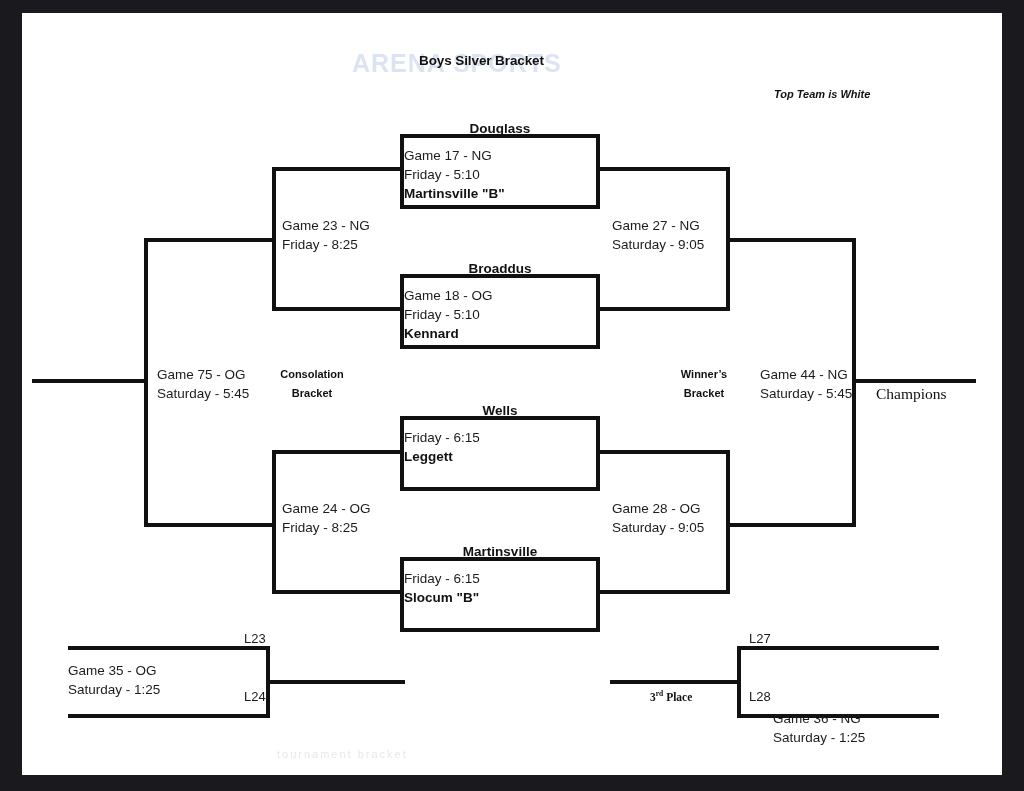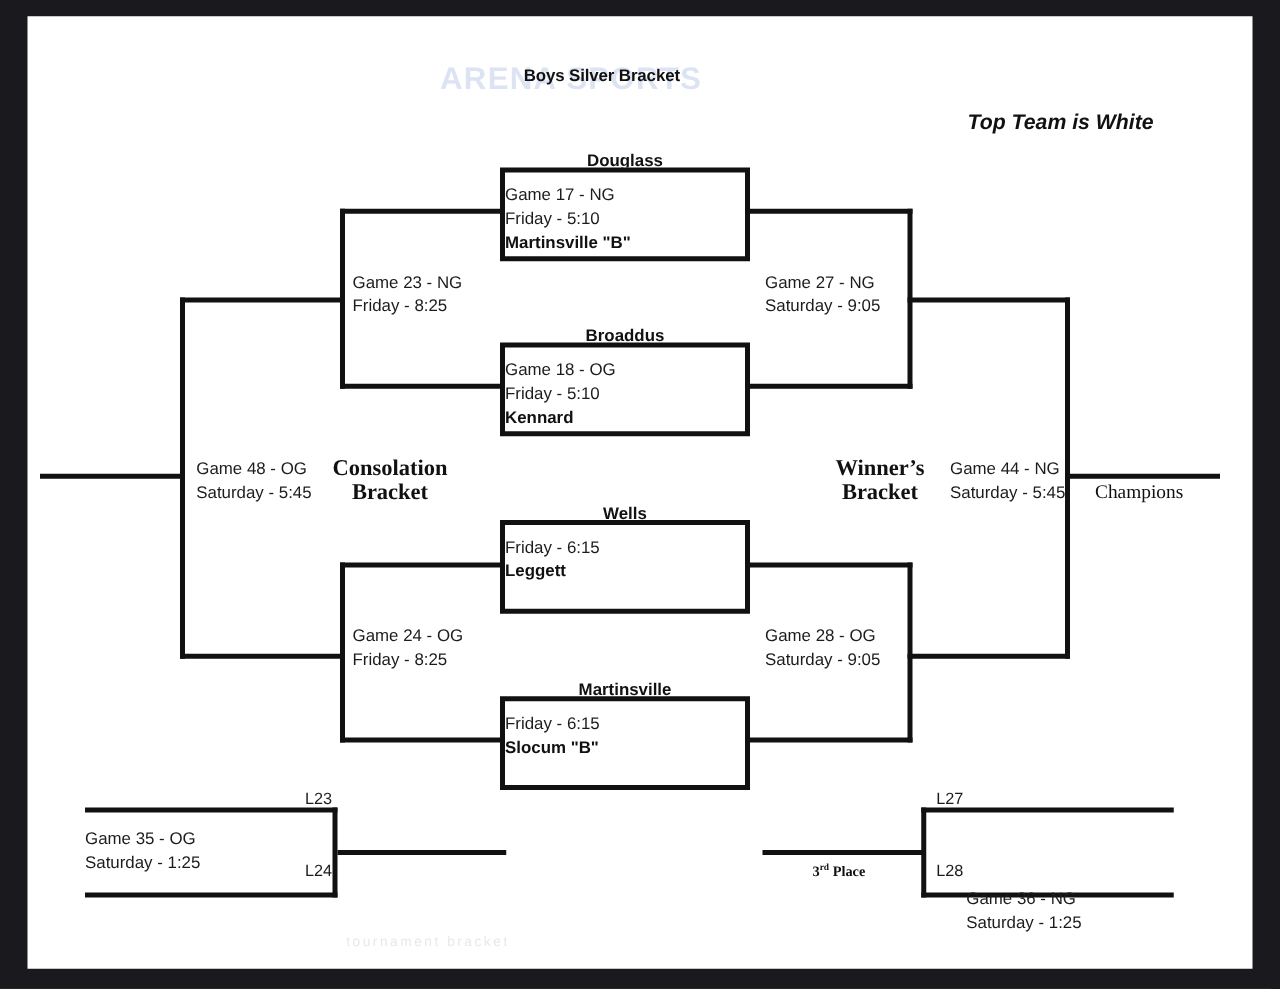--- a/index.html
+++ b/index.html
@@ -26,21 +26,21 @@
 
   
   .title {
     font-size: 13.5px;
     font-weight: bold;
     color: #111;
     letter-spacing: -0.1px;
     white-space: nowrap;
   }
   .note {
-    font-size: 17px;
+    font-size: 11px;
     font-weight: bold;
     font-style: italic;
     color: #111;
     white-space: nowrap;
   }
   .seedname {
     font-size: 13.5px;
     font-weight: bold;
     color: #111;
     white-space: nowrap;
@@ -48,22 +48,22 @@
   }
   .gametxt {
     font-size: 13.5px;
     color: #1c1c1c;
     line-height: 19px;
     text-align: left;
     white-space: nowrap;
   }
   .gametxt .bold { font-weight: bold; color:#111; }
   .serif-lbl {
-    font-family: Liberation Serif, serif;
-    font-size: 18px;
+    font-family: Liberation Sans, sans-serif;
+    font-size: 11px;
     font-weight: bold;
     color: #111;
     line-height: 19px;
     text-align: center;
     white-space: nowrap;
   }
   .champ {
     font-family: "Liberation Serif", serif;
     font-size: 15.5px;
     color: #111;
@@ -179,21 +179,21 @@
     <div>Game 24 - OG</div>
     <div>Friday - 8:25</div>
   </div>
 
   <div class="abs hline" style="left:122px; top:225px; width:132px;"></div>
   <div class="abs hline" style="left:122px; top:510px; width:132px;"></div>
   <div class="abs vline" style="left:122px; top:225px; height:289px;"></div>
   <div class="abs hline" style="left:10px; top:366px; width:116px;"></div>
 
   <div class="abs gametxt" style="left:135px; top:352px; width:150px;">
-    <div>Game 48 - OG</div>
+    <div>Game 75 - OG</div>
     <div>Saturday - 5:45</div>
   </div>
 
   <div class="abs serif-lbl" style="left:232px; top:352px; width:116px;">
     <div>Consolation</div>
     <div>Bracket</div>
   </div>
 
   <div class="abs hline" style="left:574px; top:154px; width:134px;"></div>
   <div class="abs hline" style="left:574px; top:294px; width:134px;"></div>

